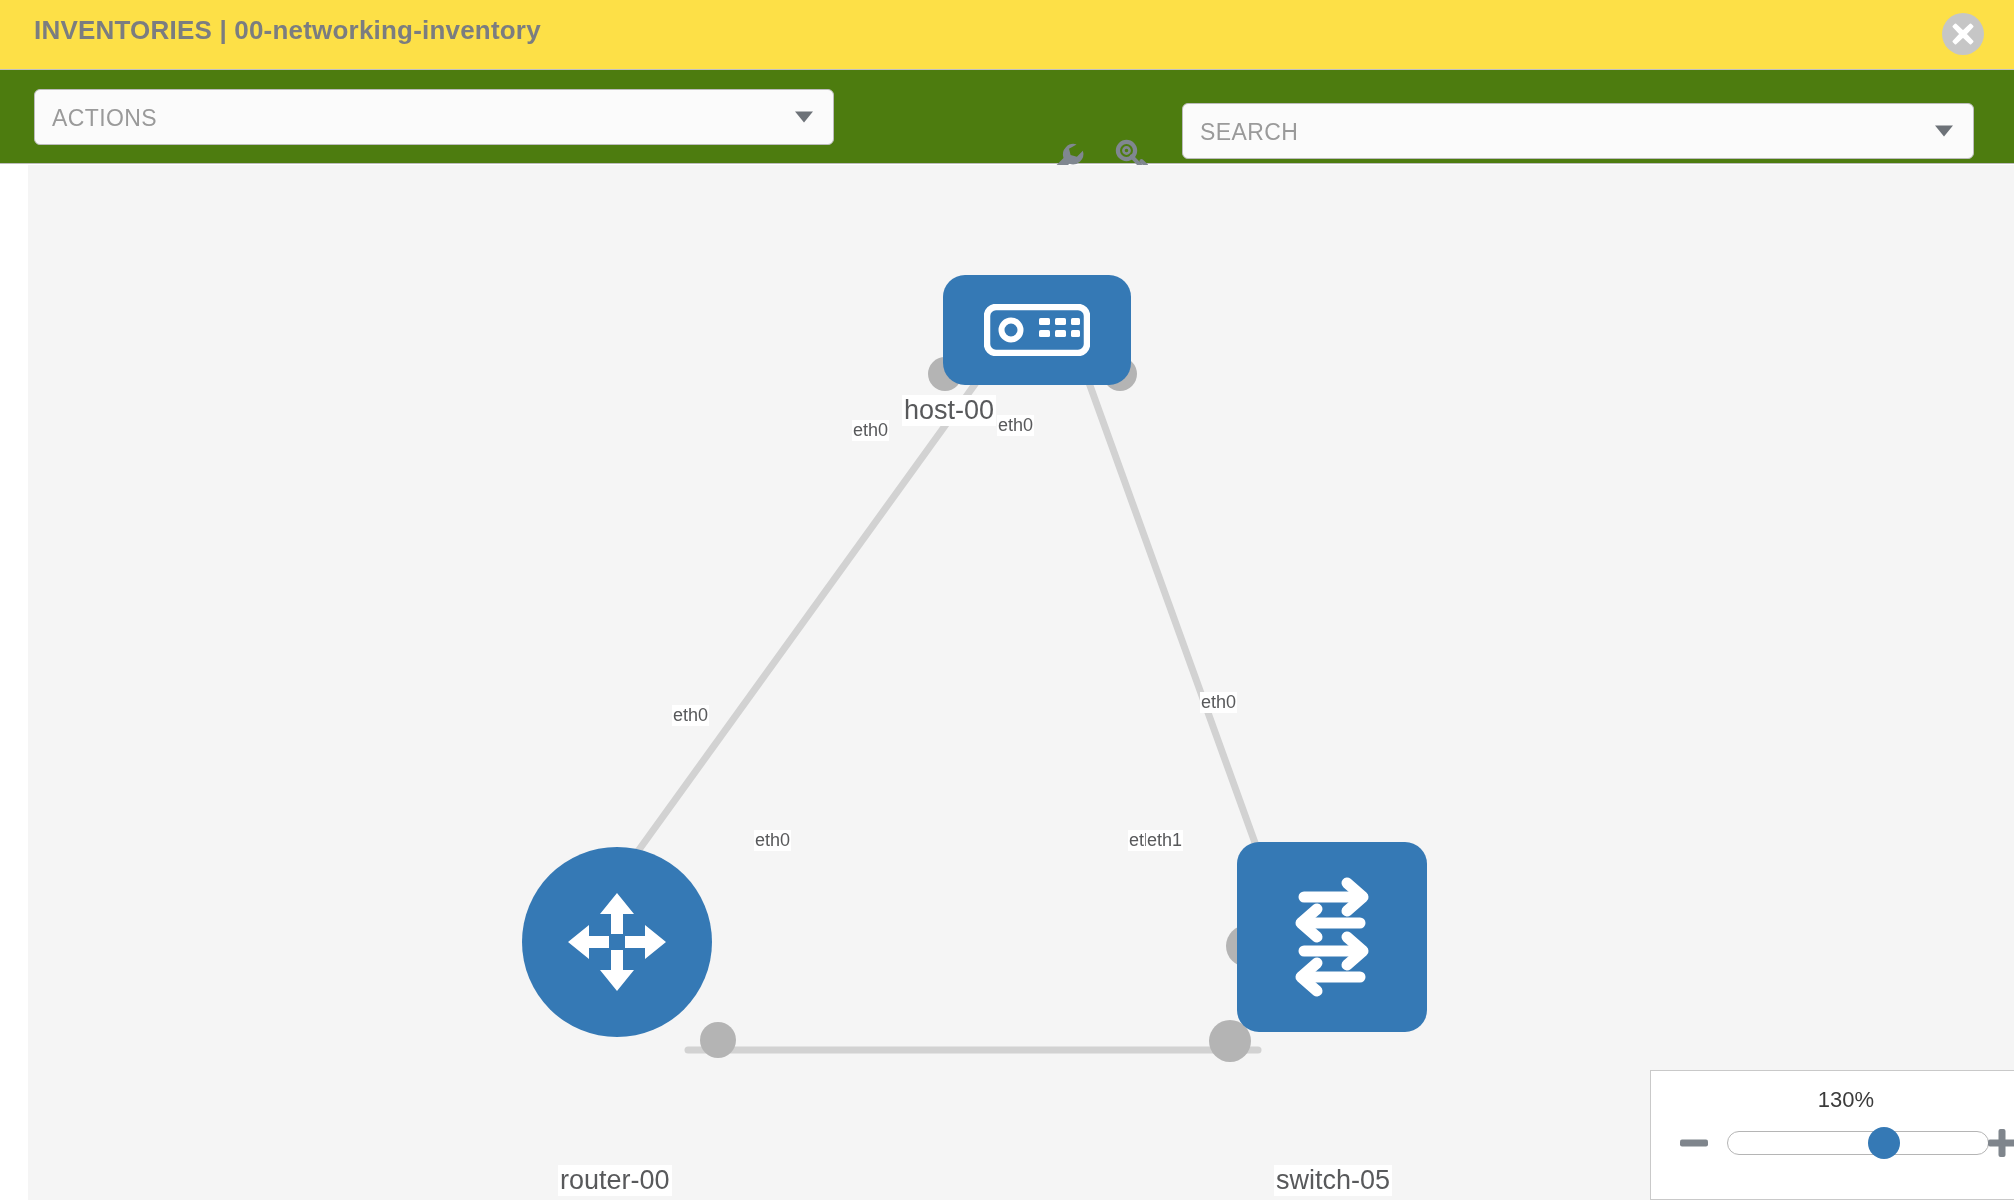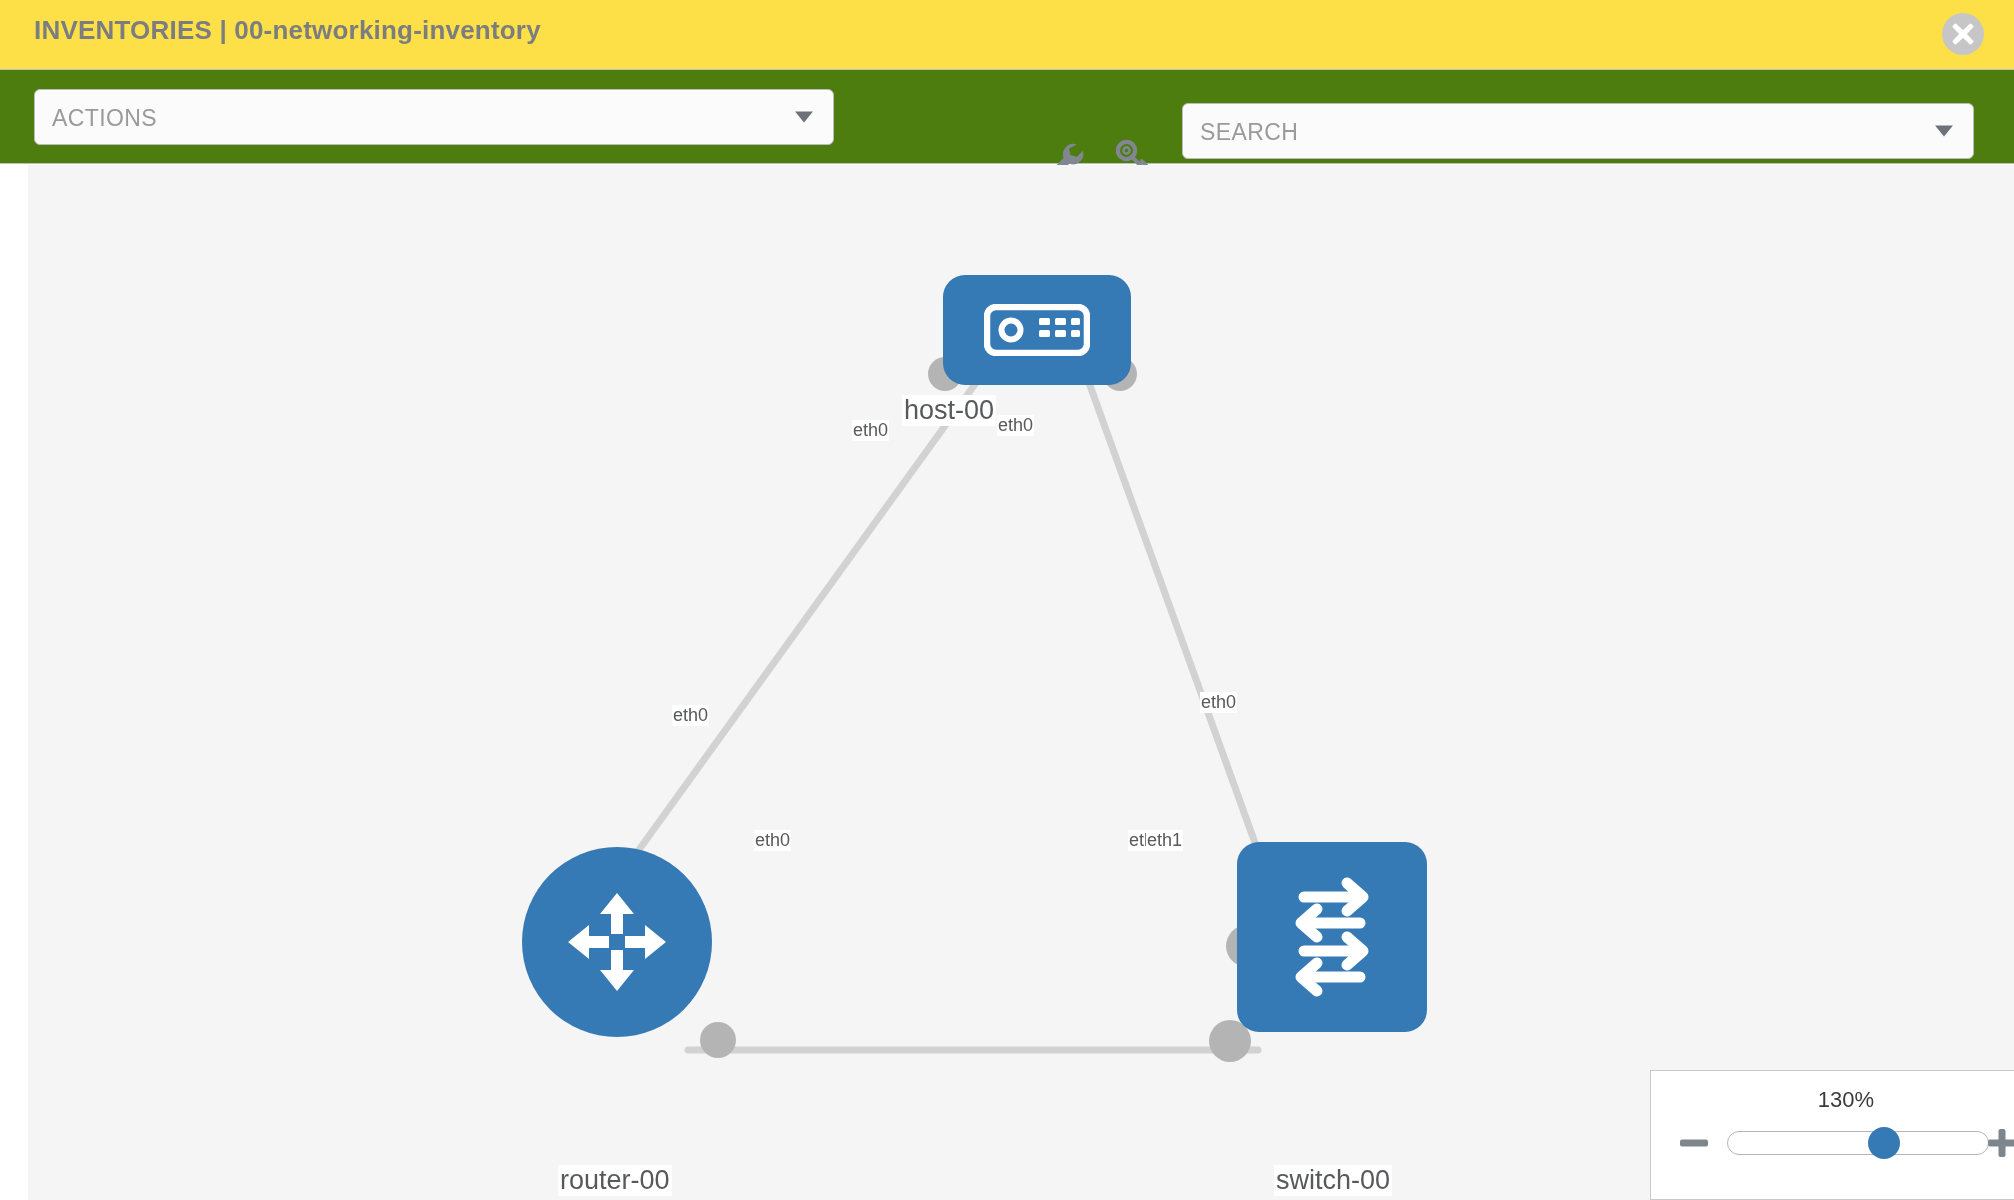--- a/index.html
+++ b/index.html
@@ -256,21 +256,21 @@
 
             <path d="M92 104 L34 104"></path>
             <path d="M49 90 L33 104 L49 118"></path>
           </g>
         </svg>
       </div>
     </div>
 
     <div class="node-label" style="left:874px; top:230px;">host-00</div>
     <div class="node-label" style="left:530px; top:1000px;text-align:center;">router-00</div>
-    <div class="node-label" style="left:1246px; top:1000px;">switch-00</div>
+    <div class="node-label" style="left:1246px; top:1000px;">switch-05</div>
 
     <div class="iface-label" style="left:824px; top:255px;">eth0</div>
     <div class="iface-label" style="left:969px; top:250px;">eth0</div>
     <div class="iface-label" style="left:644px; top:540px;">eth0</div>
     <div class="iface-label" style="left:1172px; top:527px;">eth0</div>
     <div class="iface-label" style="left:726px; top:665px;">eth0</div>
     <div class="iface-label" style="left:1100px; top:665px;">eth0</div>
     <div class="iface-label" style="left:1118px; top:665px;">eth1</div>
 
     <div class="zoom-panel">

